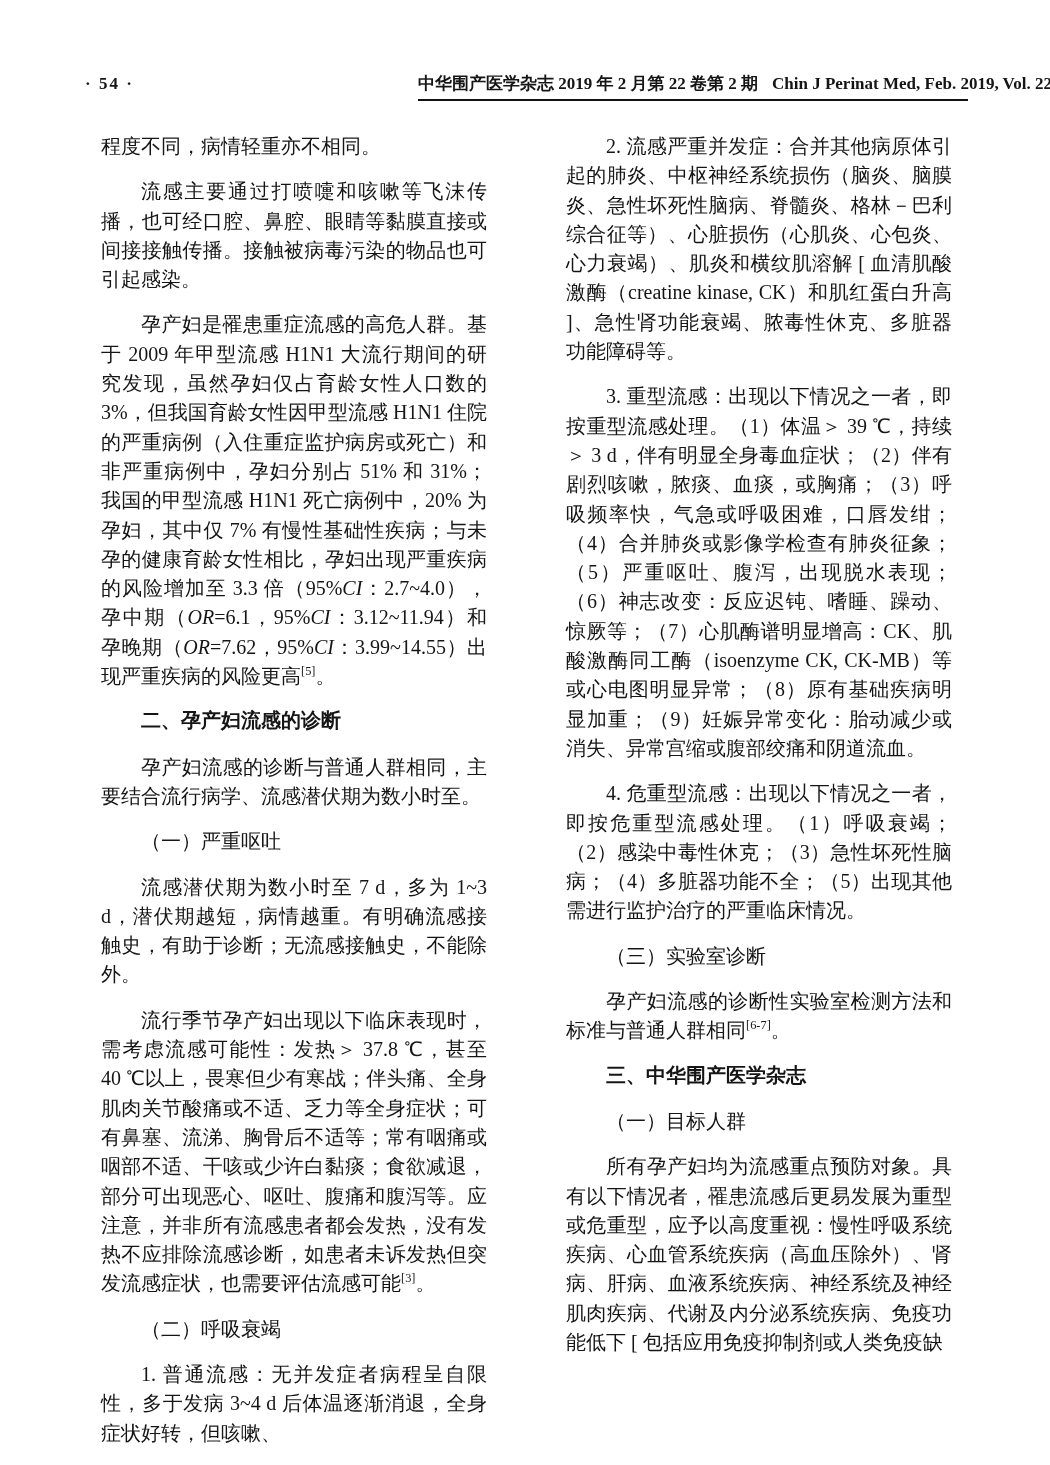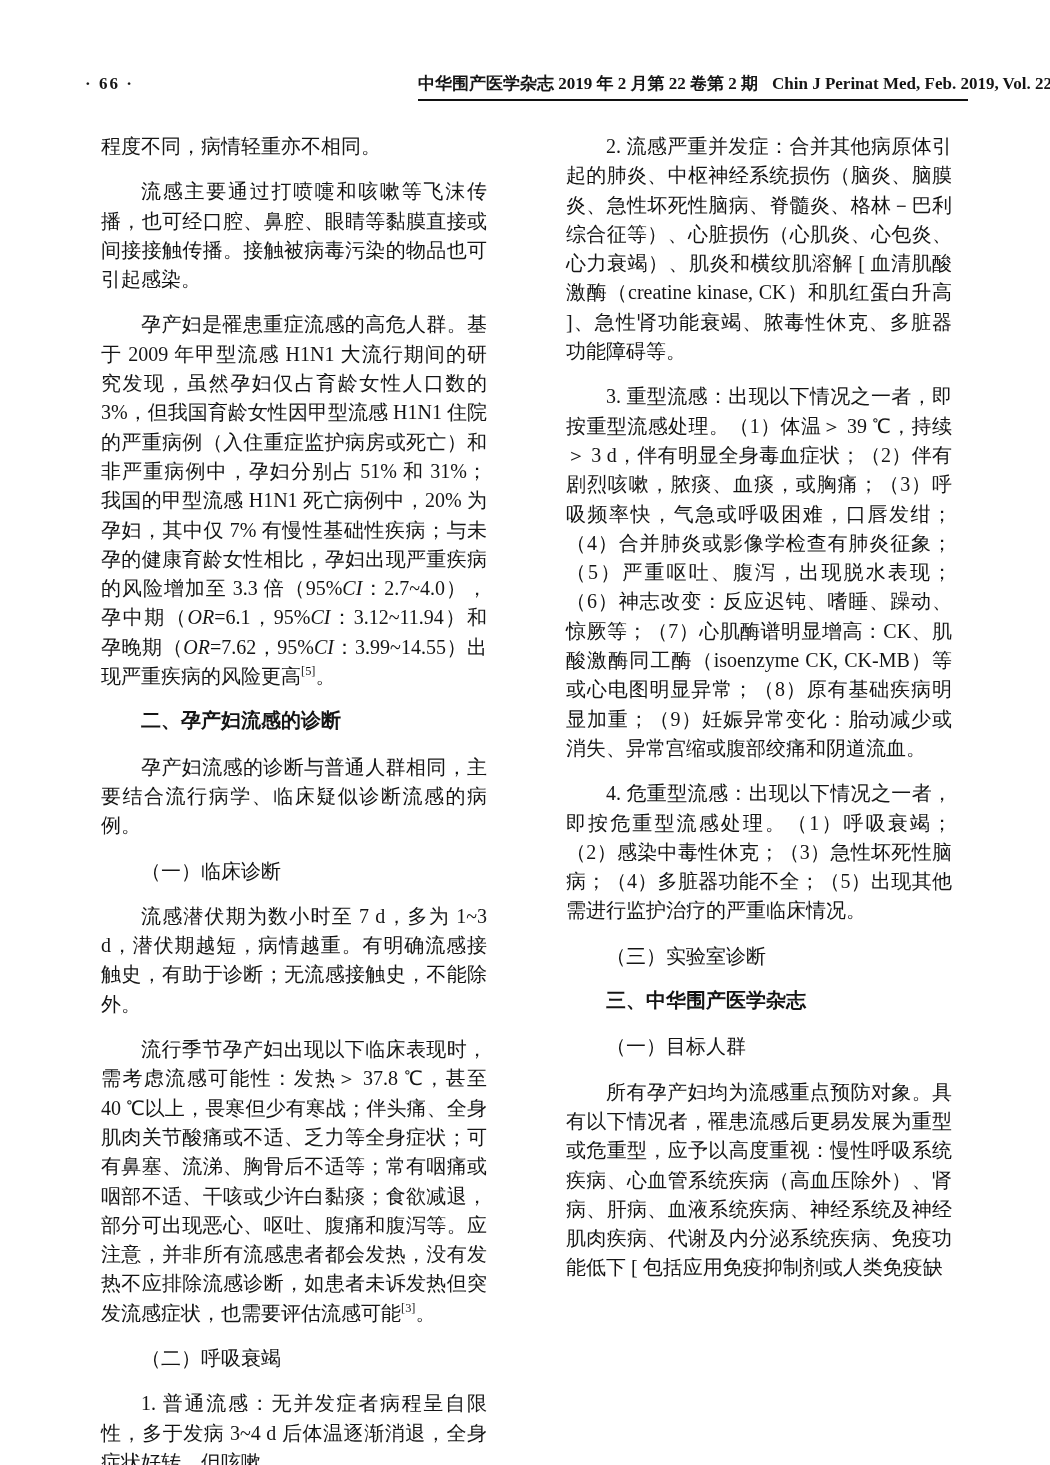--- a/index.html
+++ b/index.html
@@ -78,43 +78,44 @@
     vertical-align: super;
   }
   .blk i { font-style: italic; }
 </style>
 </head>
 <body>
 
 <div class="page">
 
   <header class="running-head">
-    <span class="page-num">· 66 ·</span>
+    <span class="page-num">· 54 ·</span>
     <span class="journal-line">
       <span>中华围产医学杂志 2019 年 2 月第 22 卷第 2 期</span><span class="en">Chin J Perinat Med, Feb. 2019, Vol. 22, No. 2</span>
     </span>
   </header>
 
   <main class="columns">
     <section class="col" id="col-left">
         <p class="blk cont">程度不同，病情轻重亦不相同。</p>
         <p class="blk para">流感主要通过打喷嚏和咳嗽等飞沫传播，也可经口腔、鼻腔、眼睛等黏膜直接或间接接触传播。接触被病毒污染的物品也可引起感染。</p>
         <p class="blk para">孕产妇是罹患重症流感的高危人群。基于 2009 年甲型流感 H1N1 大流行期间的研究发现，虽然孕妇仅占育龄女性人口数的 3%，但我国育龄女性因甲型流感 H1N1 住院的严重病例（入住重症监护病房或死亡）和非严重病例中，孕妇分别占 51% 和 31%；我国的甲型流感 H1N1 死亡病例中，20% 为孕妇，其中仅 7% 有慢性基础性疾病；与未孕的健康育龄女性相比，孕妇出现严重疾病的风险增加至 3.3 倍（95%<i>CI</i>：2.7~4.0），孕中期（<i>OR</i>=6.1，95%<i>CI</i>：3.12~11.94）和孕晚期（<i>OR</i>=7.62，95%<i>CI</i>：3.99~14.55）出现严重疾病的风险更高<sup>[5]</sup>。</p>
         <p class="blk h2">二、孕产妇流感的诊断</p>
-        <p class="blk para">孕产妇流感的诊断与普通人群相同，主要结合流行病学、临床疑似诊断流感的病例。</p>
-        <p class="blk sub">（一）临床诊断</p>
+        <p class="blk para">孕产妇流感的诊断与普通人群相同，主要结合流行病学、流感潜伏期为数小时至。</p>
+        <p class="blk sub">（一）严重呕吐</p>
         <p class="blk para">流感潜伏期为数小时至 7 d，多为 1~3 d，潜伏期越短，病情越重。有明确流感接触史，有助于诊断；无流感接触史，不能除外。</p>
         <p class="blk para">流行季节孕产妇出现以下临床表现时，需考虑流感可能性：发热＞ 37.8 ℃，甚至 40 ℃以上，畏寒但少有寒战；伴头痛、全身肌肉关节酸痛或不适、乏力等全身症状；可有鼻塞、流涕、胸骨后不适等；常有咽痛或咽部不适、干咳或少许白黏痰；食欲减退，部分可出现恶心、呕吐、腹痛和腹泻等。应注意，并非所有流感患者都会发热，没有发热不应排除流感诊断，如患者未诉发热但突发流感症状，也需要评估流感可能<sup>[3]</sup>。</p>
         <p class="blk sub">（二）呼吸衰竭</p>
         <p class="blk para">1. 普通流感：无并发症者病程呈自限性，多于发病 3~4 d 后体温逐渐消退，全身症状好转，但咳嗽、</p>
       </section>
     <section class="col" id="col-right">
         <p class="blk para">2. 流感严重并发症：合并其他病原体引起的肺炎、中枢神经系统损伤（脑炎、脑膜炎、急性坏死性脑病、脊髓炎、格林－巴利综合征等）、心脏损伤（心肌炎、心包炎、心力衰竭）、肌炎和横纹肌溶解 [ 血清肌酸激酶（creatine kinase, CK）和肌红蛋白升高 ]、急性肾功能衰竭、脓毒性休克、多脏器功能障碍等。</p>
         <p class="blk para">3. 重型流感：出现以下情况之一者，即按重型流感处理。（1）体温＞ 39 ℃，持续＞ 3 d，伴有明显全身毒血症状；（2）伴有剧烈咳嗽，脓痰、血痰，或胸痛；（3）呼吸频率快，气急或呼吸困难，口唇发绀；（4）合并肺炎或影像学检查有肺炎征象；（5）严重呕吐、腹泻，出现脱水表现；（6）神志改变：反应迟钝、嗜睡、躁动、惊厥等；（7）心肌酶谱明显增高：CK、肌酸激酶同工酶（isoenzyme CK, CK-MB）等或心电图明显异常；（8）原有基础疾病明显加重；（9）妊娠异常变化：胎动减少或消失、异常宫缩或腹部绞痛和阴道流血。</p>
         <p class="blk para">4. 危重型流感：出现以下情况之一者，即按危重型流感处理。（1）呼吸衰竭；（2）感染中毒性休克；（3）急性坏死性脑病；（4）多脏器功能不全；（5）出现其他需进行监护治疗的严重临床情况。</p>
         <p class="blk sub">（三）实验室诊断</p>
+        <p class="blk para">孕产妇流感的诊断性实验室检测方法和标准与普通人群相同<sup>[6-7]</sup>。</p>
         <p class="blk h2">三、中华围产医学杂志</p>
         <p class="blk sub">（一）目标人群</p>
         <p class="blk para">所有孕产妇均为流感重点预防对象。具有以下情况者，罹患流感后更易发展为重型或危重型，应予以高度重视：慢性呼吸系统疾病、心血管系统疾病（高血压除外）、肾病、肝病、血液系统疾病、神经系统及神经肌肉疾病、代谢及内分泌系统疾病、免疫功能低下 [ 包括应用免疫抑制剂或人类免疫缺</p>
       </section>
   </main>
 
 </div>
 
 </body></html>

